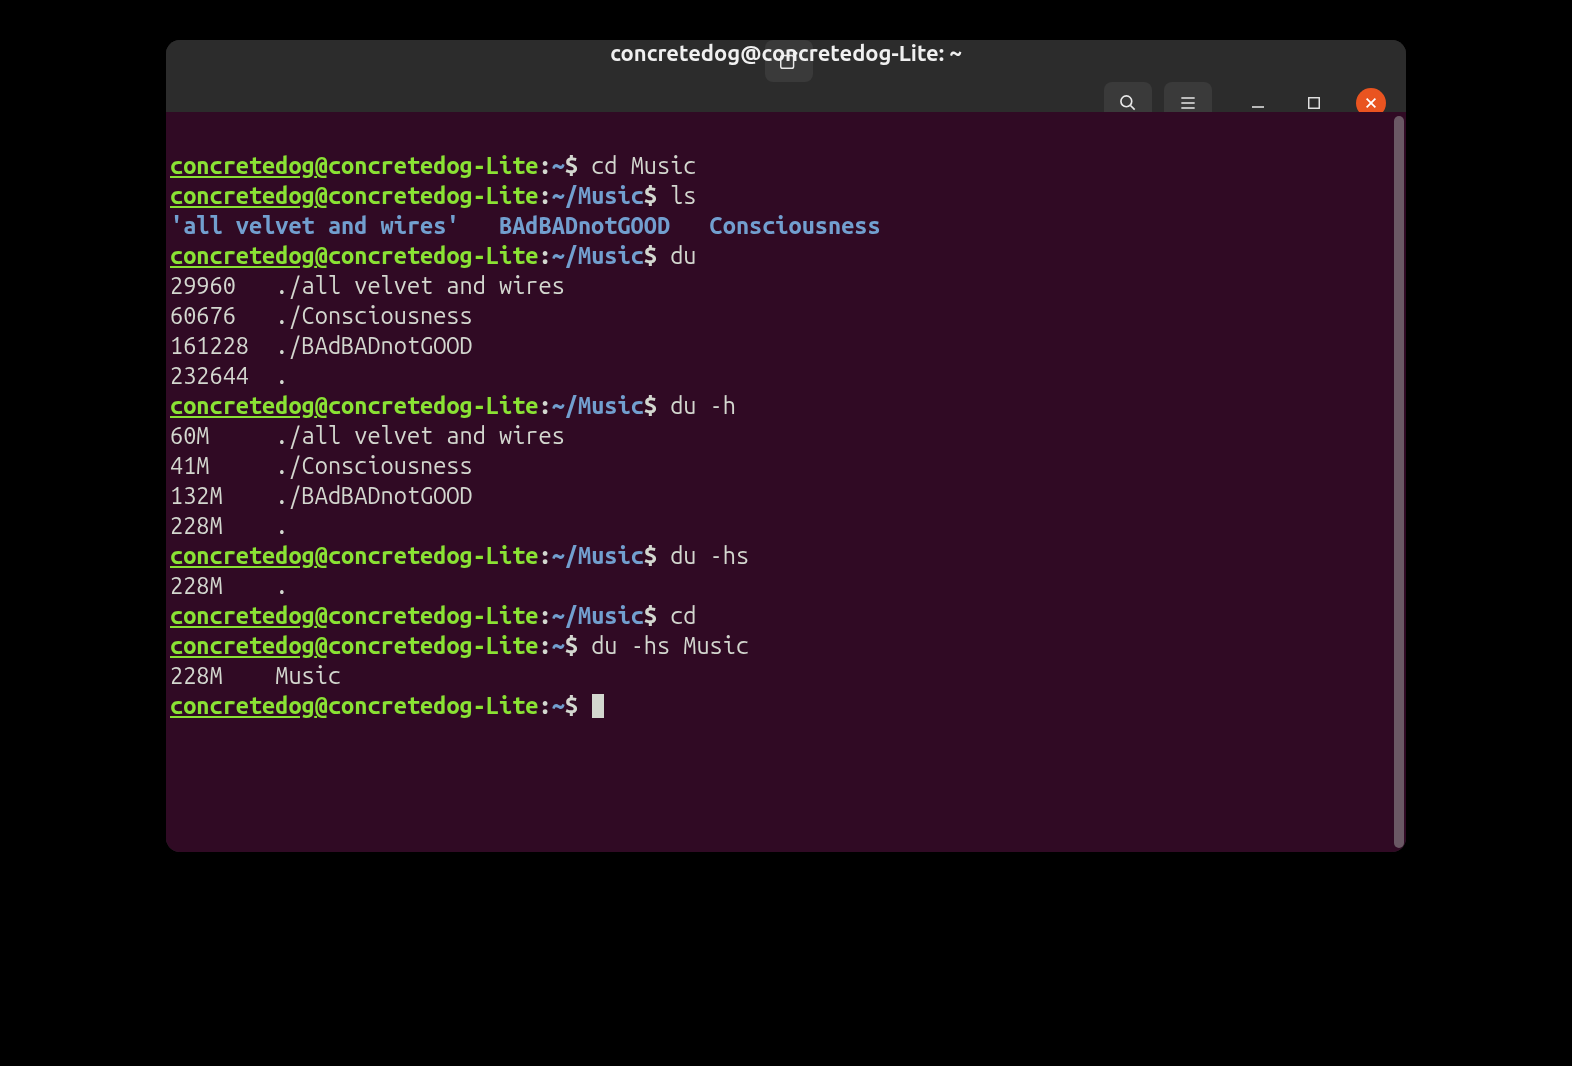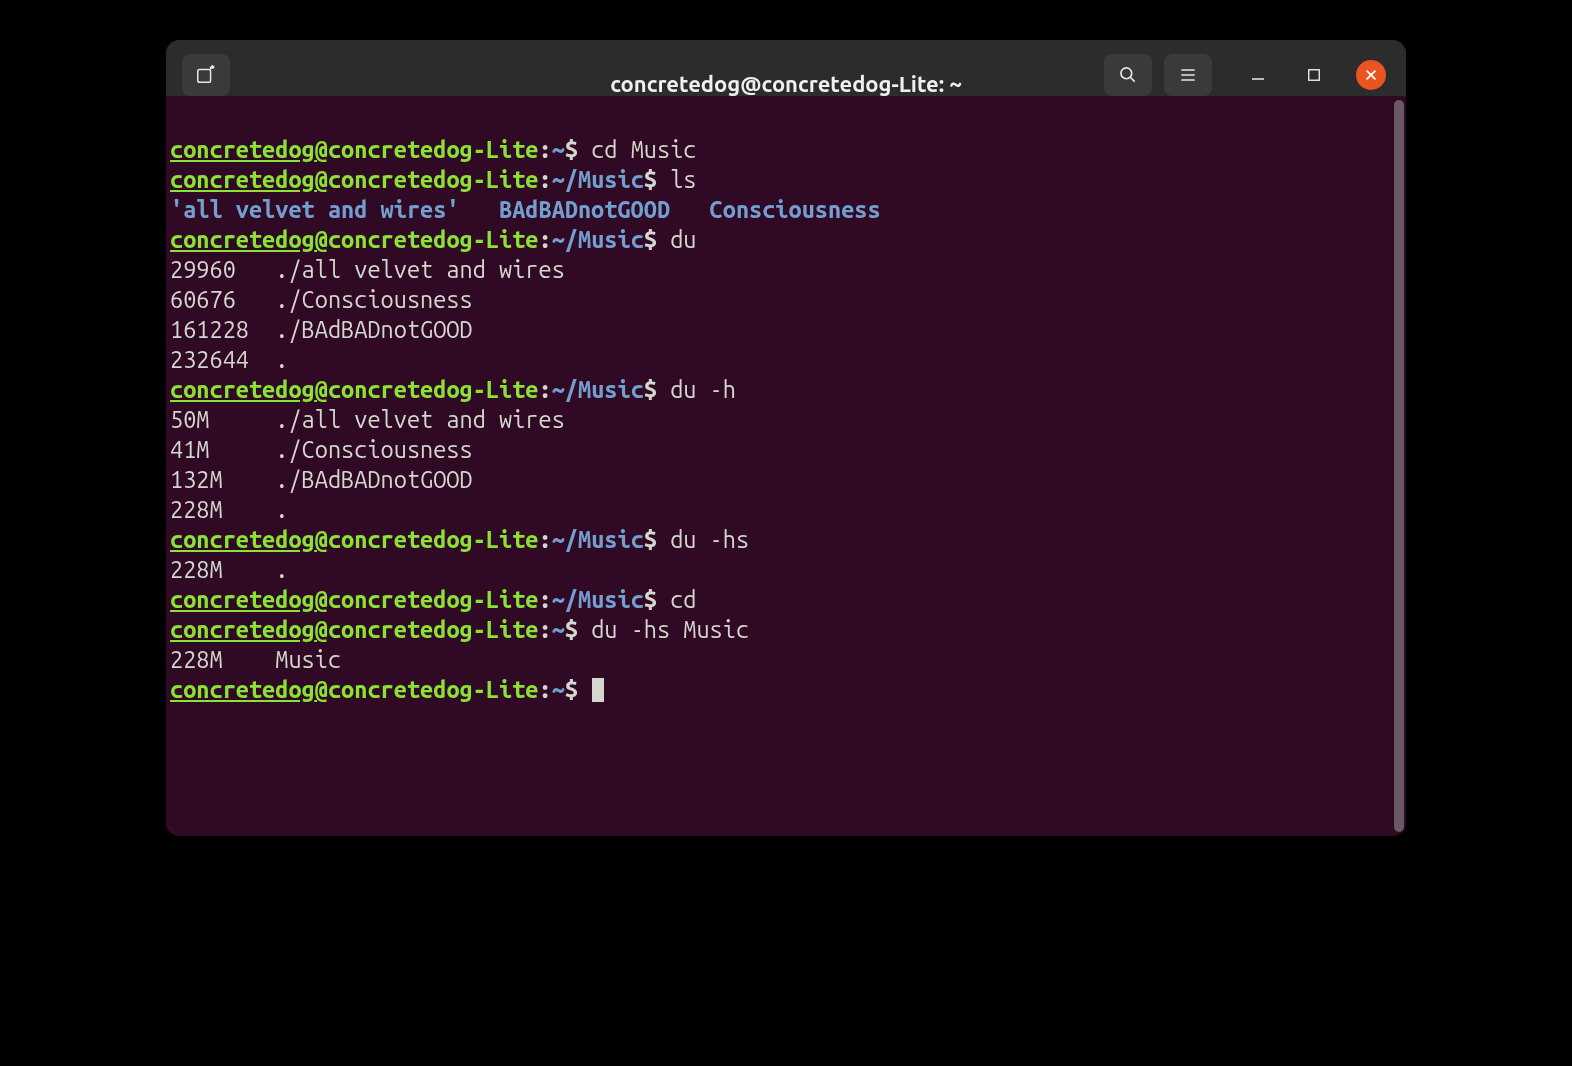--- a/index.html
+++ b/index.html
@@ -17,25 +17,26 @@
     }
     .terminal-window {
       width: 1240px;
       background: #2c2c2c;
       border-radius: 14px;
       overflow: hidden;
       box-shadow: 0 8px 40px rgba(0,0,0,0.5);
     }
     .titlebar {
       background: #2c2c2c;
-      height: 56px;
-      display: flex;
-      align-items: flex-end;
+      height: 72px;
+      display: flex;
+      align-items: center;
       padding: 0 10px;
       position: relative;
+      flex-direction: column;
     }
     .titlebar-left {
       display: flex;
       align-items: center;
     }
     .tab-button {
       width: 48px;
       height: 42px;
       background: #3a3a3a;
       border-radius: 8px;
@@ -185,21 +186,21 @@
   <div class="terminal-body">
 <span class="prompt-user">concretedog</span><span class="prompt-user">@</span><span class="prompt-host">concretedog-Lite</span><span class="prompt-colon">:</span><span class="prompt-path">~</span><span class="prompt-dollar">$</span><span class="cmd"> cd Music</span>
 <span class="prompt-user">concretedog</span><span class="prompt-user">@</span><span class="prompt-host">concretedog-Lite</span><span class="prompt-colon">:</span><span class="prompt-path">~/Music</span><span class="prompt-dollar">$</span><span class="cmd"> ls</span>
 <span class="dir-listing">'all velvet and wires'   BAdBADnotGOOD   Consciousness</span>
 <span class="prompt-user">concretedog</span><span class="prompt-user">@</span><span class="prompt-host">concretedog-Lite</span><span class="prompt-colon">:</span><span class="prompt-path">~/Music</span><span class="prompt-dollar">$</span><span class="cmd"> du</span>
 <span class="output">29960   ./all velvet and wires</span>
 <span class="output">60676   ./Consciousness</span>
 <span class="output">161228  ./BAdBADnotGOOD</span>
 <span class="output">232644  .</span>
 <span class="prompt-user">concretedog</span><span class="prompt-user">@</span><span class="prompt-host">concretedog-Lite</span><span class="prompt-colon">:</span><span class="prompt-path">~/Music</span><span class="prompt-dollar">$</span><span class="cmd"> du -h</span>
-<span class="output">50M     ./all velvet and wires</span>
+<span class="output">60M     ./all velvet and wires</span>
 <span class="output">41M     ./Consciousness</span>
 <span class="output">132M    ./BAdBADnotGOOD</span>
 <span class="output">228M    .</span>
 <span class="prompt-user">concretedog</span><span class="prompt-user">@</span><span class="prompt-host">concretedog-Lite</span><span class="prompt-colon">:</span><span class="prompt-path">~/Music</span><span class="prompt-dollar">$</span><span class="cmd"> du -hs</span>
 <span class="output">228M    .</span>
 <span class="prompt-user">concretedog</span><span class="prompt-user">@</span><span class="prompt-host">concretedog-Lite</span><span class="prompt-colon">:</span><span class="prompt-path">~/Music</span><span class="prompt-dollar">$</span><span class="cmd"> cd</span>
 <span class="prompt-user">concretedog</span><span class="prompt-user">@</span><span class="prompt-host">concretedog-Lite</span><span class="prompt-colon">:</span><span class="prompt-path">~</span><span class="prompt-dollar">$</span><span class="cmd"> du -hs Music</span>
 <span class="output">228M    Music</span>
 <span class="prompt-user">concretedog</span><span class="prompt-user">@</span><span class="prompt-host">concretedog-Lite</span><span class="prompt-colon">:</span><span class="prompt-path">~</span><span class="prompt-dollar">$</span> <span class="cursor"></span>
     <div class="scrollbar"></div>

